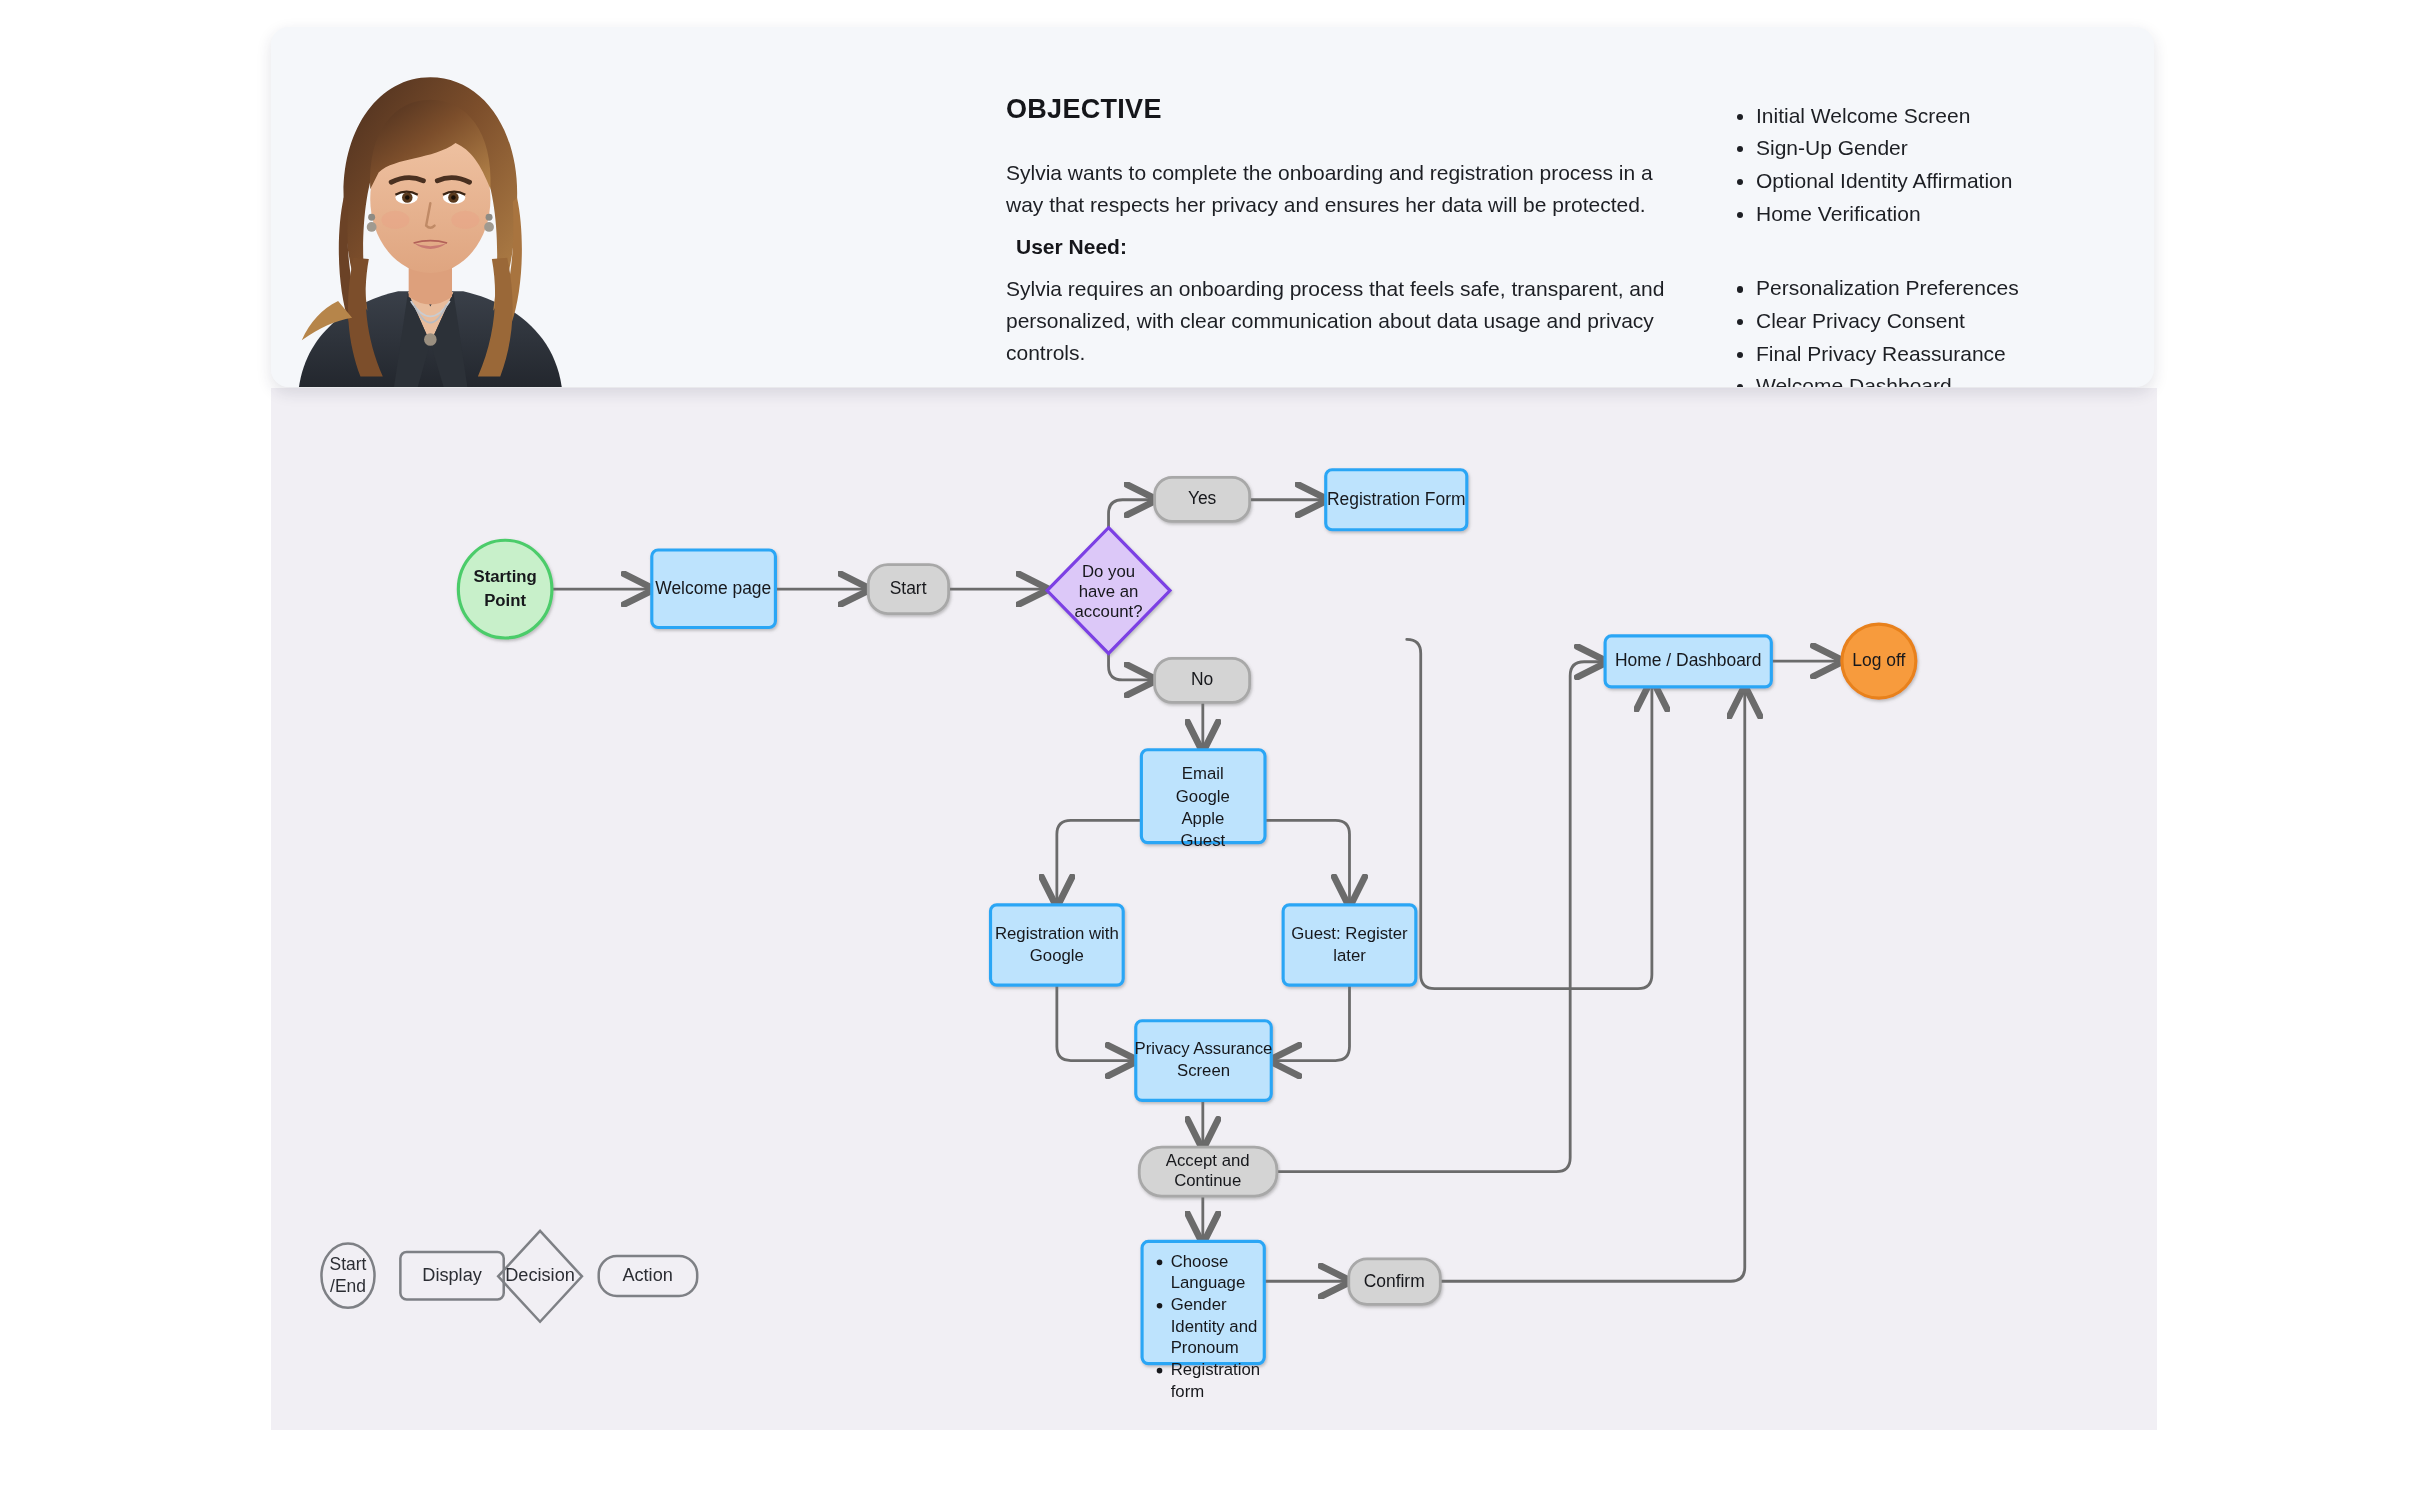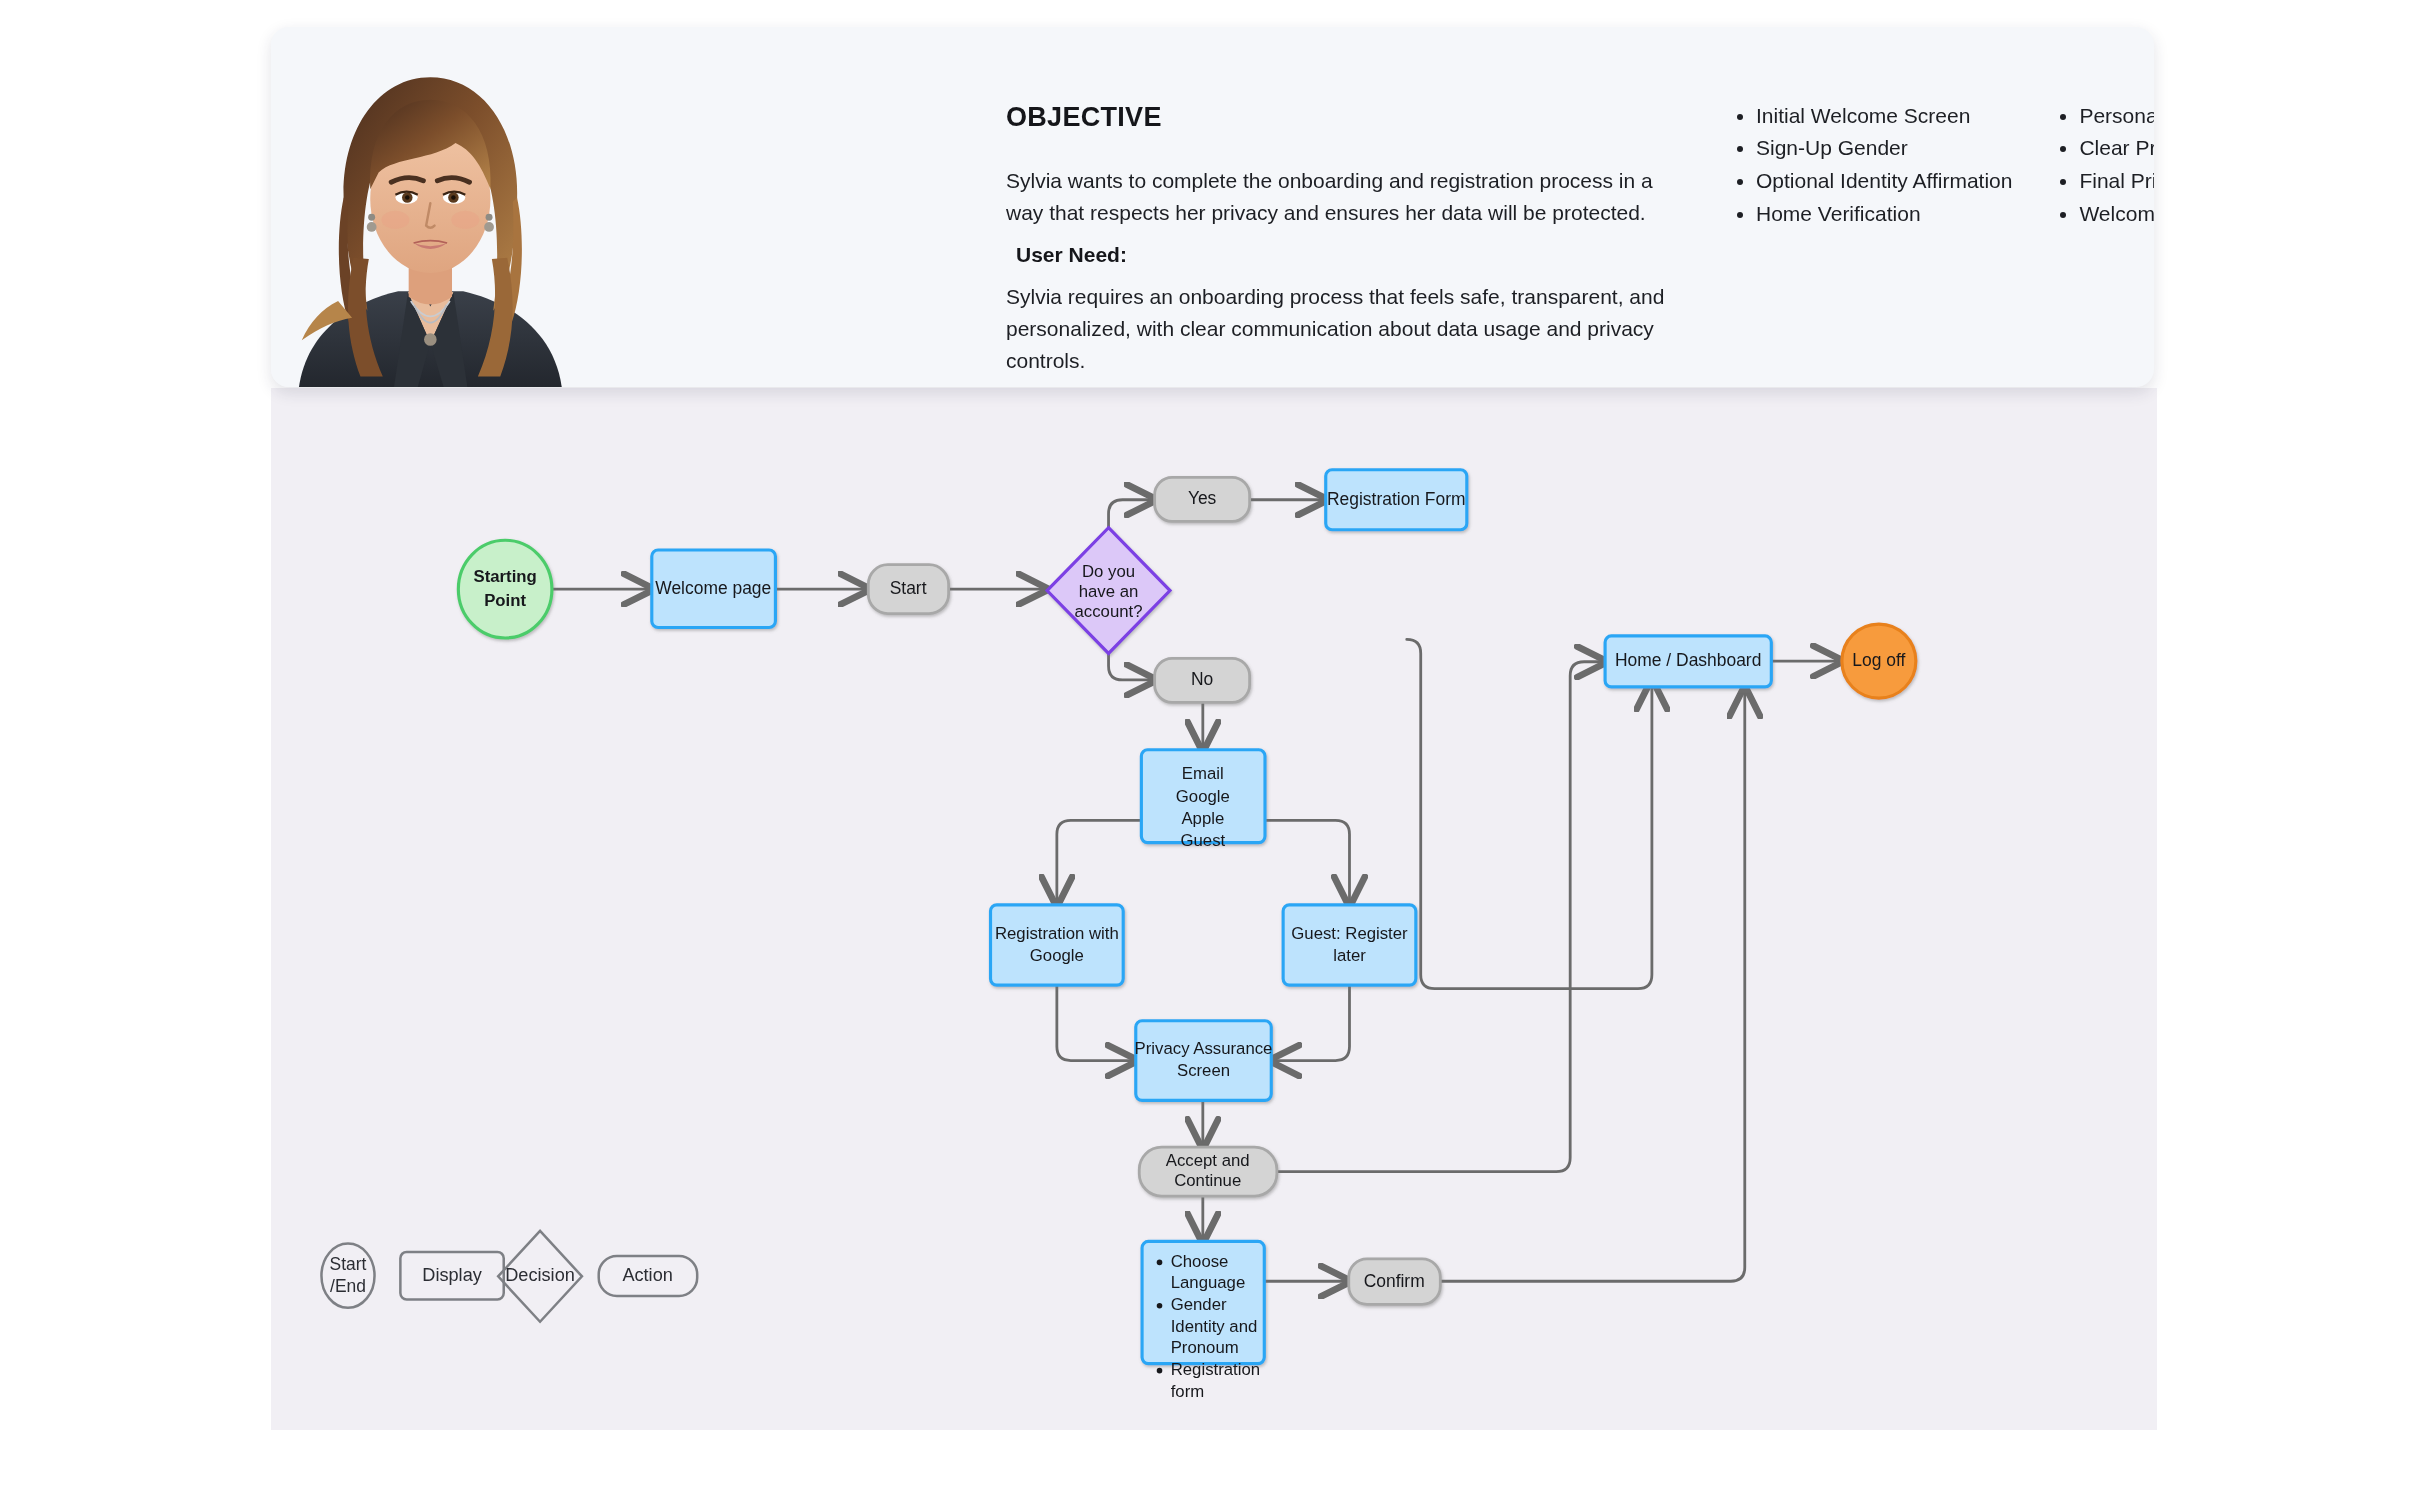--- a/index.html
+++ b/index.html
@@ -24,34 +24,34 @@
     border-radius:18px;
     box-shadow:0 5.6px 15.4px rgba(40,40,70,.13);
     overflow:hidden;
   }
   .persona-photo{
     position:absolute;left:0px;top:0px;width:318px;height:360px;
     overflow:hidden;
   }
   .persona-photo svg{position:absolute;left:0;top:0;}
 
-  .col-objective{position:absolute;left:735px;top:75px;width:663px;}
+  .col-objective{position:absolute;left:735px;top:67px;width:663px;}
   .col-tasks{position:absolute;left:1460px;top:73px;width:629px;}
 
   .sec-title{
     font-size:27px;font-weight:700;color:#15161A;letter-spacing:0.3px;
     margin:0 0 32px 0;
   }
   .obj-p{
     font-size:21px;line-height:32px;color:#1D1F24;margin:0;
     max-width:660px;
   }
   .obj-strong{font-size:21px;line-height:32px;color:#15161A;font-weight:700;margin:10px;}
 
-  .task-cols{display:flex;gap:42px;}
+  .task-cols{display:flex;gap:42px;flex-direction:column;}
   .task-col{list-style:none;margin:0;padding:0;}
   .task-col li{
     font-size:21px;line-height:32px;color:#1D1F24;
     position:relative;padding-left:25px;margin-bottom:0.7px;white-space:nowrap;
   }
   .task-col li:before{
     content:"";position:absolute;left:5.6px;top:14px;
     width:6.3px;height:6.3px;border-radius:50%;background:#1D1F24;
   }
 

